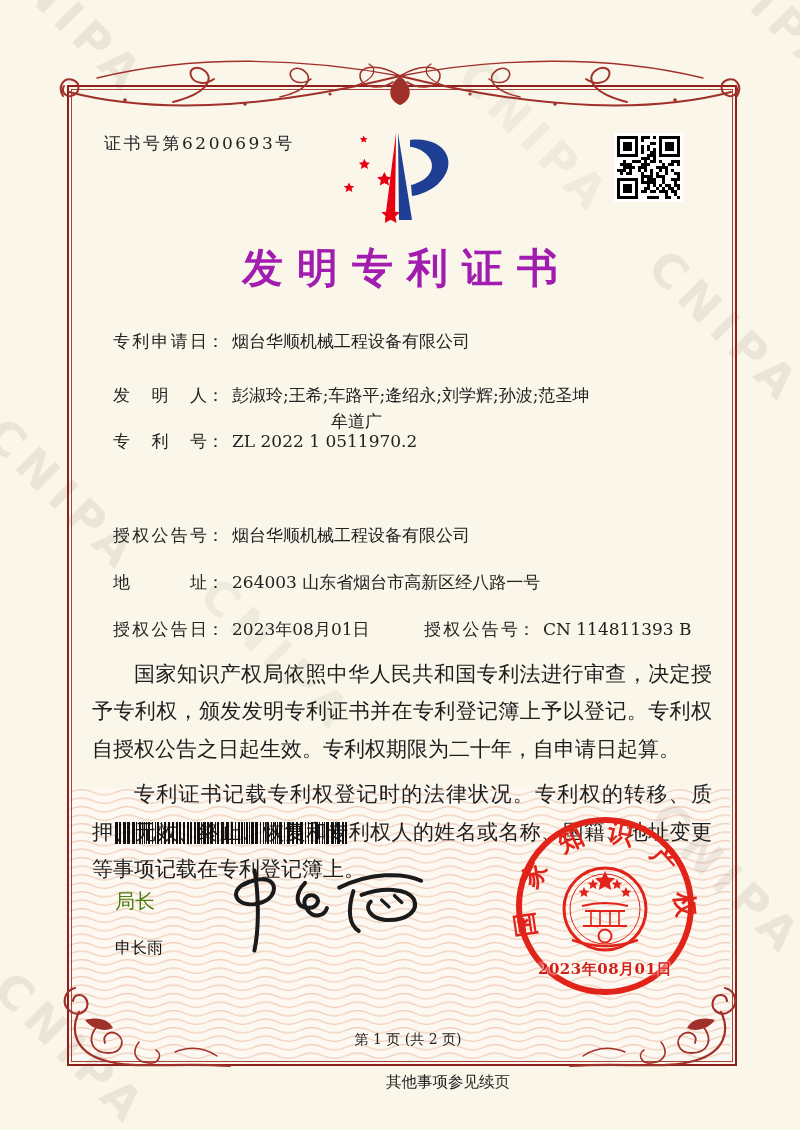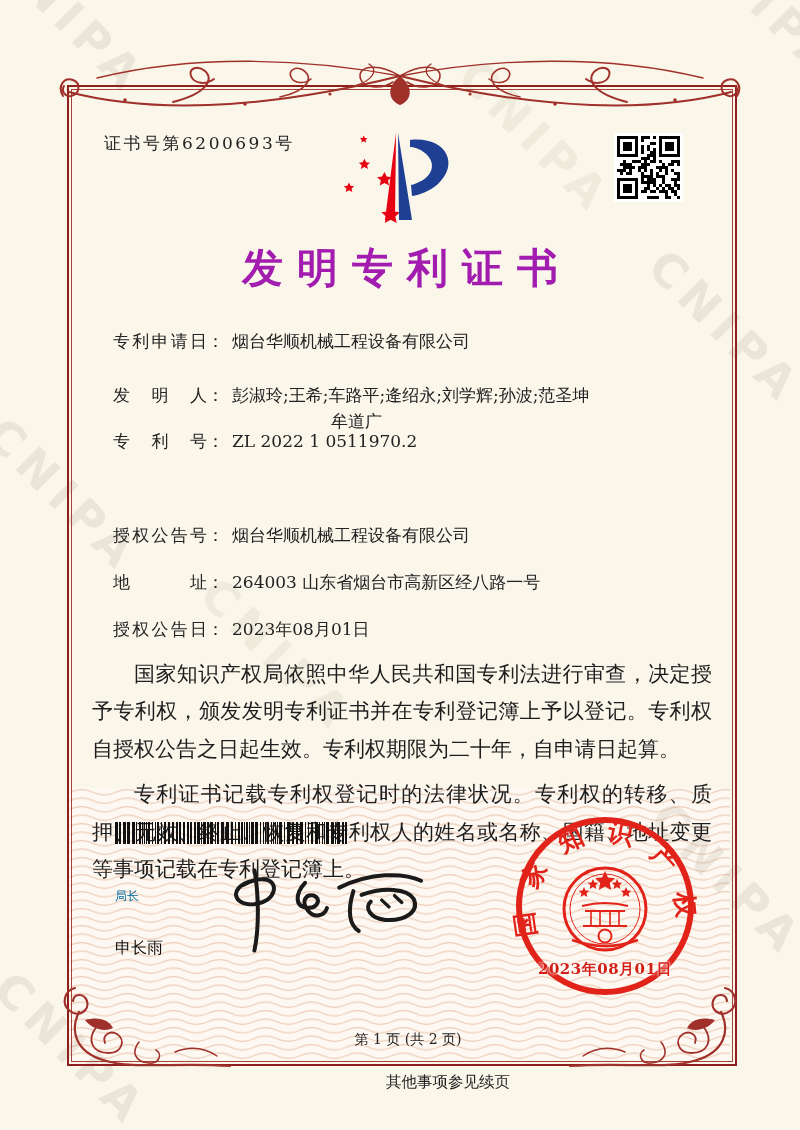--- a/index.html
+++ b/index.html
@@ -42,22 +42,22 @@
   .row{position:absolute;left:113px;font-size:17px;white-space:nowrap;}
   .lbl{display:inline-block;width:94px;text-align:justify;text-align-last:justify;vertical-align:top;}
   .val{margin-left:8px;}
   .val2{position:absolute;left:218px;top:26px;}
   .paras{
     position:absolute;left:92px;top:656px;width:620px;
     font-size:21px;line-height:1.78;text-align:justify;color:#1d1d1d;
   }
   .paras p{margin:0 0 8px 0;text-indent:2em;}
   .barcode{position:absolute;left:115px;top:822px;line-height:0;}
-  .sig-title{position:absolute;left:115px;top:888px;font-size:12px;
-    font-family:Liberation Serif, serif;color:#0369a1;}
+  .sig-title{position:absolute;left:115px;top:888px;font-size:20px;
+    font-family:Liberation Serif, serif;color:#4d7c0f;}
   .sig-name{position:absolute;left:115px;top:926px;font-size:16px;
     font-family:"DejaVu Sans","Liberation Sans",sans-serif;color:#111;margin-top:12px;}
   .signature{position:absolute;left:222px;top:860px;}
   .seal{position:absolute;left:512px;top:813px;width:186px;height:186px;z-index:6;}
   .seal-date{
     position:absolute;left:0;top:147px;width:186px;text-align:center;
     font-size:15px;font-weight:700;color:#d32017;letter-spacing:.5px;
     text-shadow:0 0 2px #fff,0 0 3px #fff;
   }
   .page-footer{position:absolute;left:0;top:1031px;width:800px;text-align:center;font-size:14px;color:#222;padding-left:8px;}
@@ -310,20 +310,23 @@
     <span class="lbl">授权公告号</span><span>：</span><span class="val">烟台华顺机械工程设备有限公司</span>
   </div>
 
   <div class="row" style="top:571px;">
     <span class="lbl">地址</span><span>：</span><span class="val">264003 山东省烟台市高新区经八路一号</span>
   </div>
 
   <div class="row" style="top:618px;">
     <span class="lbl">授权公告日</span><span>：</span><span class="val">2023年08月01日</span>
   </div>
+  <div class="row" style="top:618px;left:424px;">
+    <span class="lbl">授权公告号</span><span>：</span><span class="val">CN 114811393 B</span>
+  </div>
 
   <div class="paras">
     <p>国家知识产权局依照中华人民共和国专利法进行审查，决定授予专利权，颁发发明专利证书并在专利登记簿上予以登记。专利权自授权公告之日起生效。专利权期限为二十年，自申请日起算。</p>
     <p>专利证书记载专利权登记时的法律状况。专利权的转移、质押、无效、终止、恢复和专利权人的姓名或名称、国籍、地址变更等事项记载在专利登记簿上。</p>
   </div>
 
   <div class="barcode">
     <svg id="bcsvg" width="236" height="22">
         <rect x="0" y="0" width="3" height="22" fill="#111"></rect>
         <rect x="4" y="0" width="2" height="22" fill="#111"></rect>

